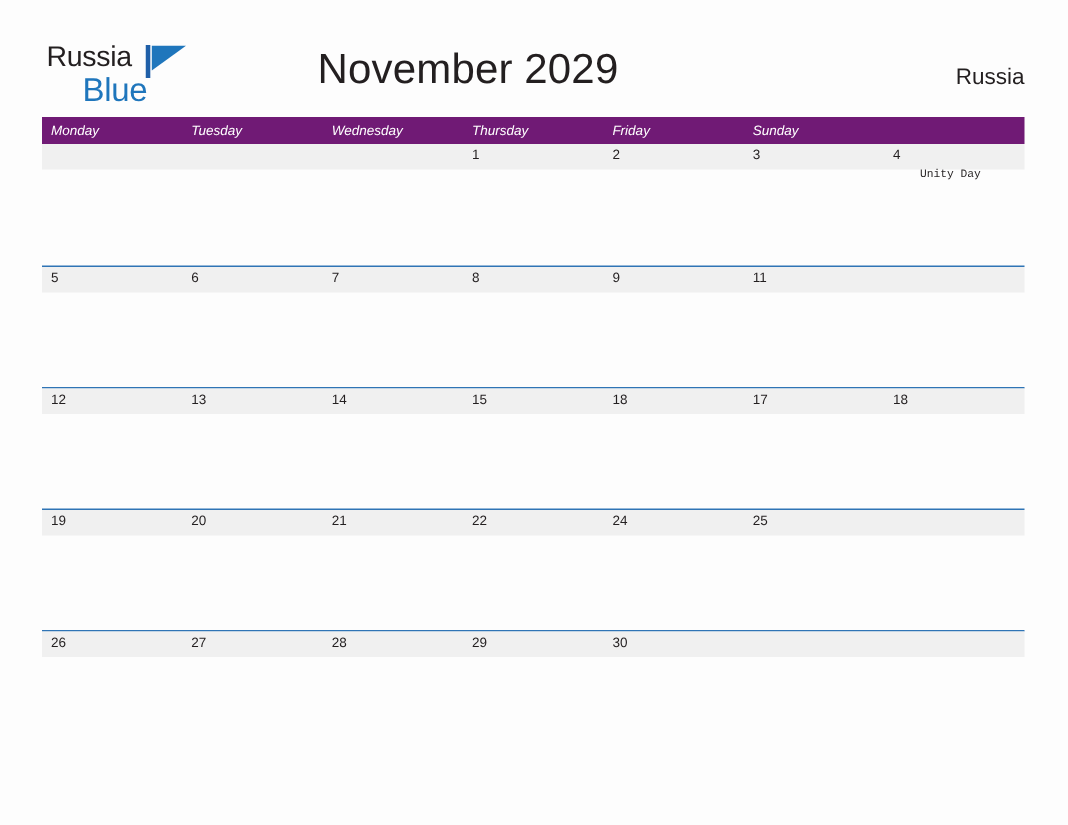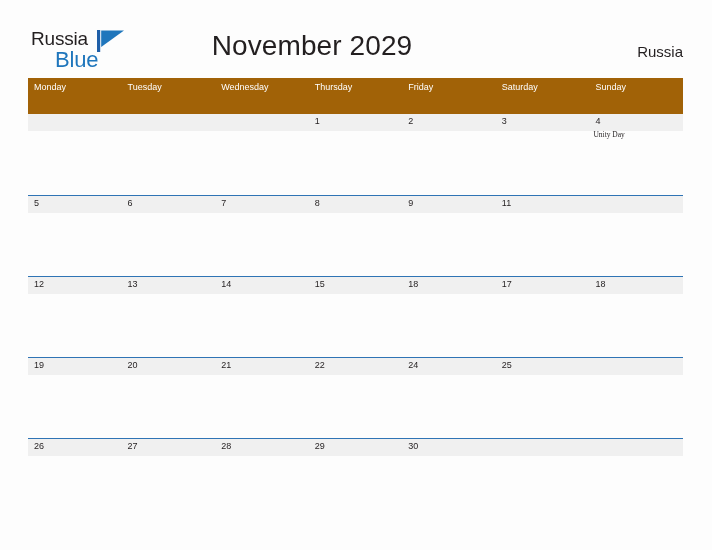--- a/index.html
+++ b/index.html
@@ -91,22 +91,23 @@
   .calendar {
     position: absolute;
     left: 28px;
     top: 78px;
     width: 655px;
   }
 
   .weekday-row {
     display: flex;
     width: 100%;
-    height: 36px;
-    background: #a16207;
+    height: 18px;
+    background: #701a75;
+    font-style: italic;
   }
   .weekday-cell {
     width: 93.571428px;
     height: 18px;
     line-height: 18px;
     box-sizing: border-box;
     padding-left: 6px;
     font-size: 9px;
     color: #ffffff;
     white-space: nowrap;
@@ -141,27 +142,27 @@
     position: absolute;
     left: 6px;
     top: 2px;
     font-size: 9px;
     line-height: 11px;
     color: #231f20;
     font-family: "Liberation Sans", sans-serif;
   }
   .day-event {
     position: absolute;
-    left: 4px;
+    left: 24px;
     top: 16px;
     width: 86px;
     font-size: 7.5px;
     line-height: 10px;
     color: #231f20;
-    font-family: Liberation Serif, serif;
+    font-family: Liberation Mono, monospace;
   }
   .week-grid {
     position: absolute;
     left: 0;
     top: 0;
     display: flex;
     width: 100%;
     height: 81px;
   }
 </style>
@@ -188,21 +189,20 @@
     <div class="country">Russia</div>
   </div>
 
   <div class="calendar">
     <div class="weekday-row" id="weekday-row">
         <div class="weekday-cell">Monday</div>
         <div class="weekday-cell">Tuesday</div>
         <div class="weekday-cell">Wednesday</div>
         <div class="weekday-cell">Thursday</div>
         <div class="weekday-cell">Friday</div>
-        <div class="weekday-cell">Saturday</div>
         <div class="weekday-cell">Sunday</div>
       </div>
     <div id="weeks-container">
         <div class="week-row">
           <div class="date-band"></div>
           <div class="week-grid">
             <div class="day-cell"></div>
             <div class="day-cell"></div>
             <div class="day-cell"></div>
             <div class="day-cell">

